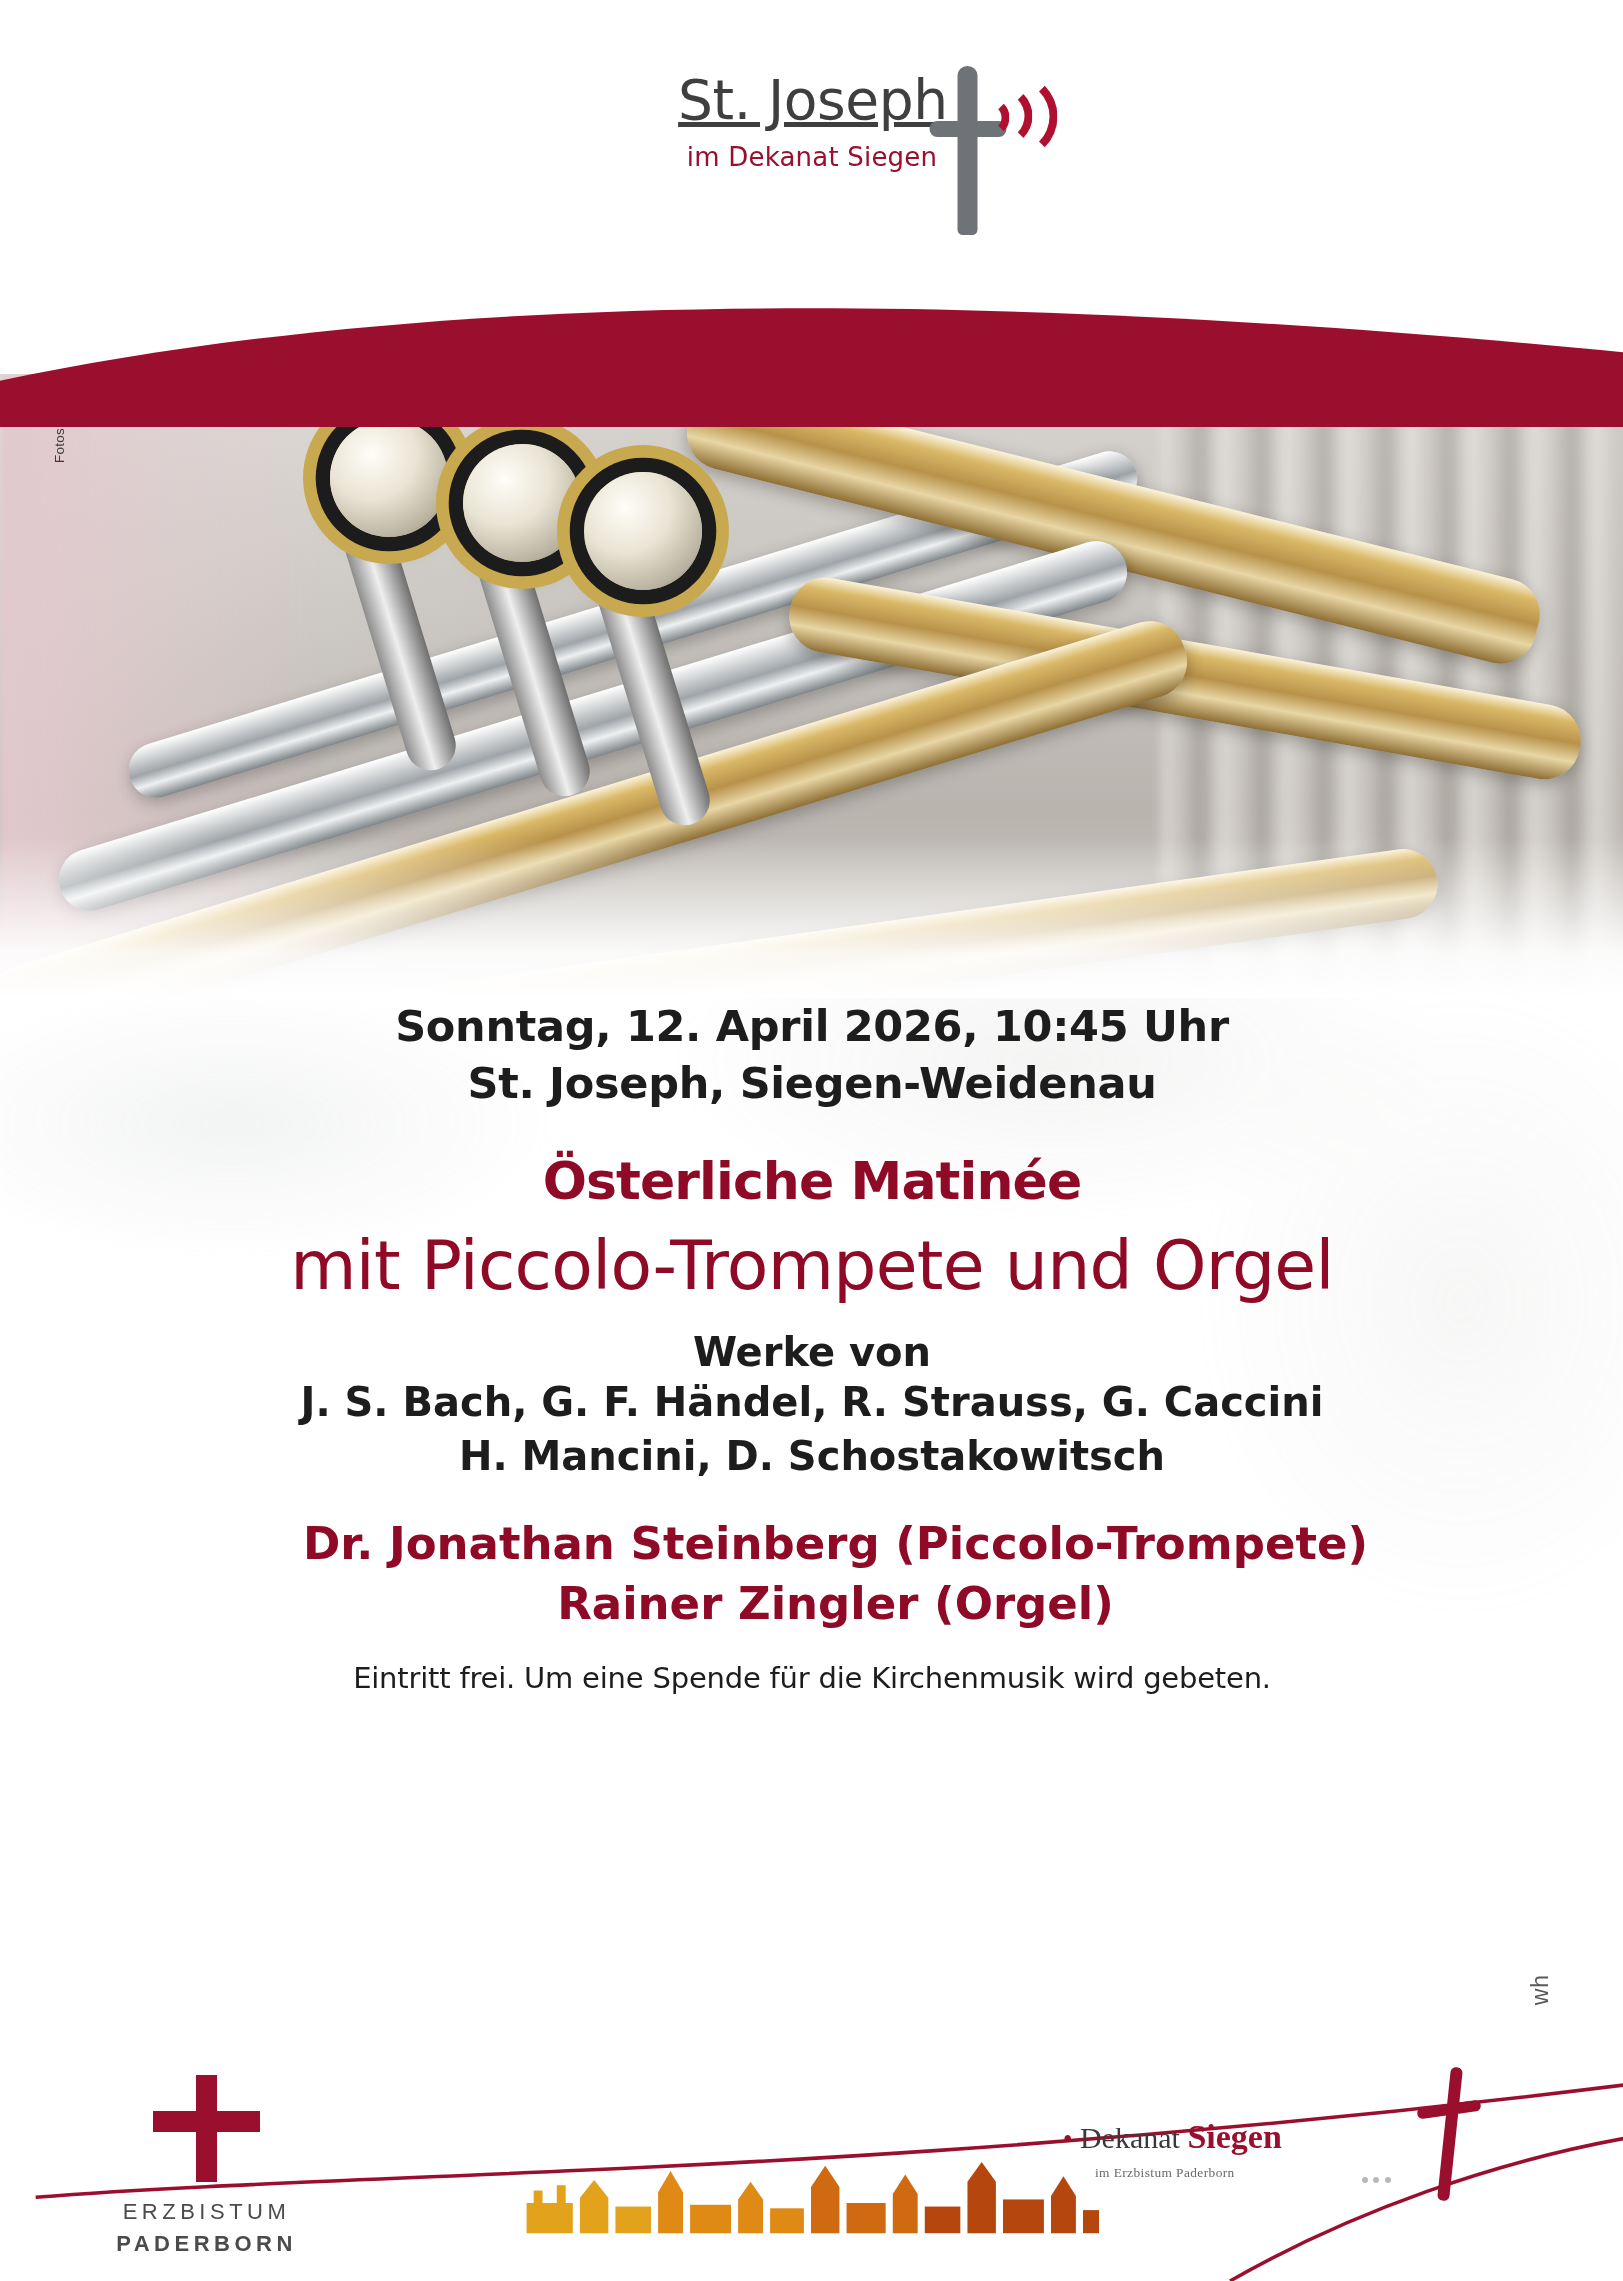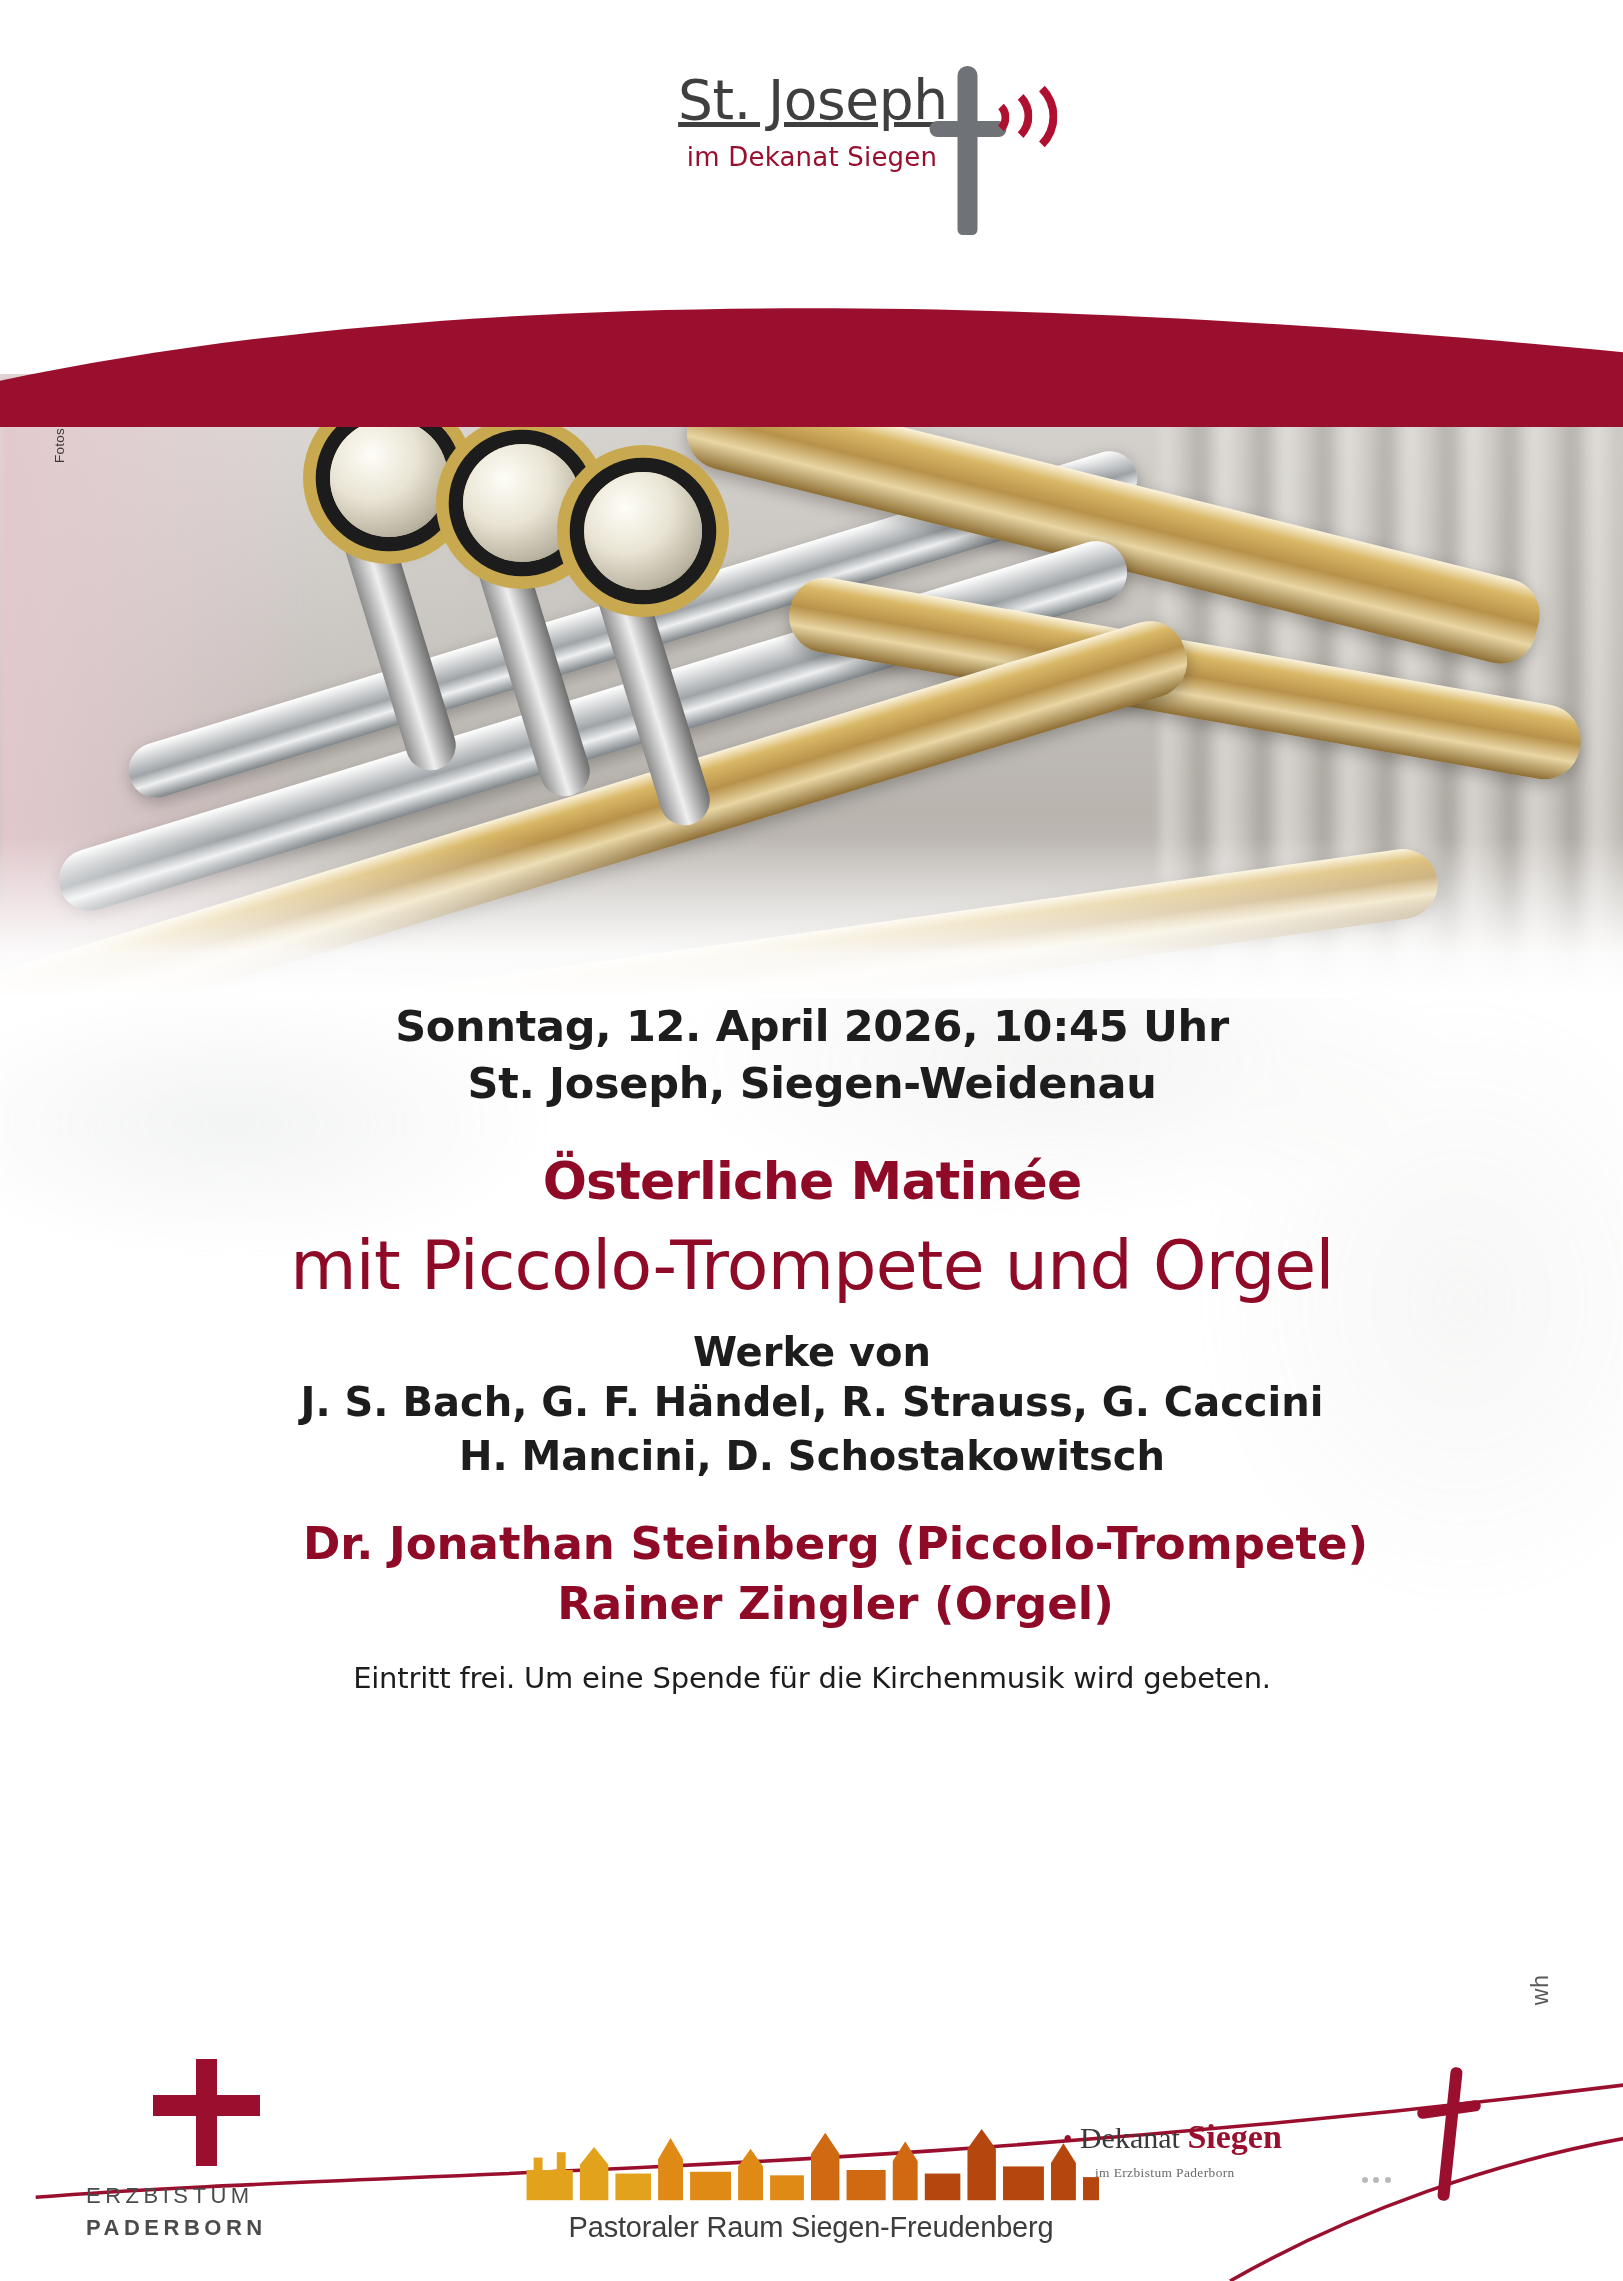--- a/index.html
+++ b/index.html
@@ -278,22 +278,23 @@
   }
   .footer-curve {
     position: absolute;
     left: 0; bottom: 0;
     width: 1624px; height: 294px;
     pointer-events: none;
   }
   
   .ebp {
     position: absolute;
-    left: 86px; bottom: 37px;
+    left: 86px; bottom: 21px;
     width: 241px;
+    text-align: center;
   }
   .ebp-cross {
     position: relative;
     width: 107px; height: 107px;
     margin: 0 auto 14.3px auto;
   }
   .ebp-cross .bar-v {
     position: absolute; left: 43px; top: 0;
     width: 21.4px; height: 107px; background: #9b0f2e;
   }
@@ -506,21 +507,20 @@
           <path d="M422 88 L422 44 L436 22 L450 44 L450 88 Z"></path>
         </g>
         <g fill="#b5470e">
           <rect x="458" y="58" width="40" height="30"></rect>
           <path d="M506 88 L506 30 L522 8 L538 30 L538 88 Z"></path>
           <rect x="546" y="50" width="46" height="38"></rect>
           <path d="M600 88 L600 46 L614 24 L628 46 L628 88 Z"></path>
           <rect x="636" y="62" width="18" height="26"></rect>
         </g>
       </svg>
-      <div class="praum-text">Pastoraler Raum Siegen-Freudenberg</div>
     </div>
 
     <div class="dekanat">
       <div class="dek-line1">
         <span class="dek-dot">•</span>
         <span>Dekanat </span><b>Siegen</b>
       </div>
       <div class="dek-line2">im Erzbistum Paderborn</div>
       <div class="dek-dots">
         <span></span><span></span><span></span>

